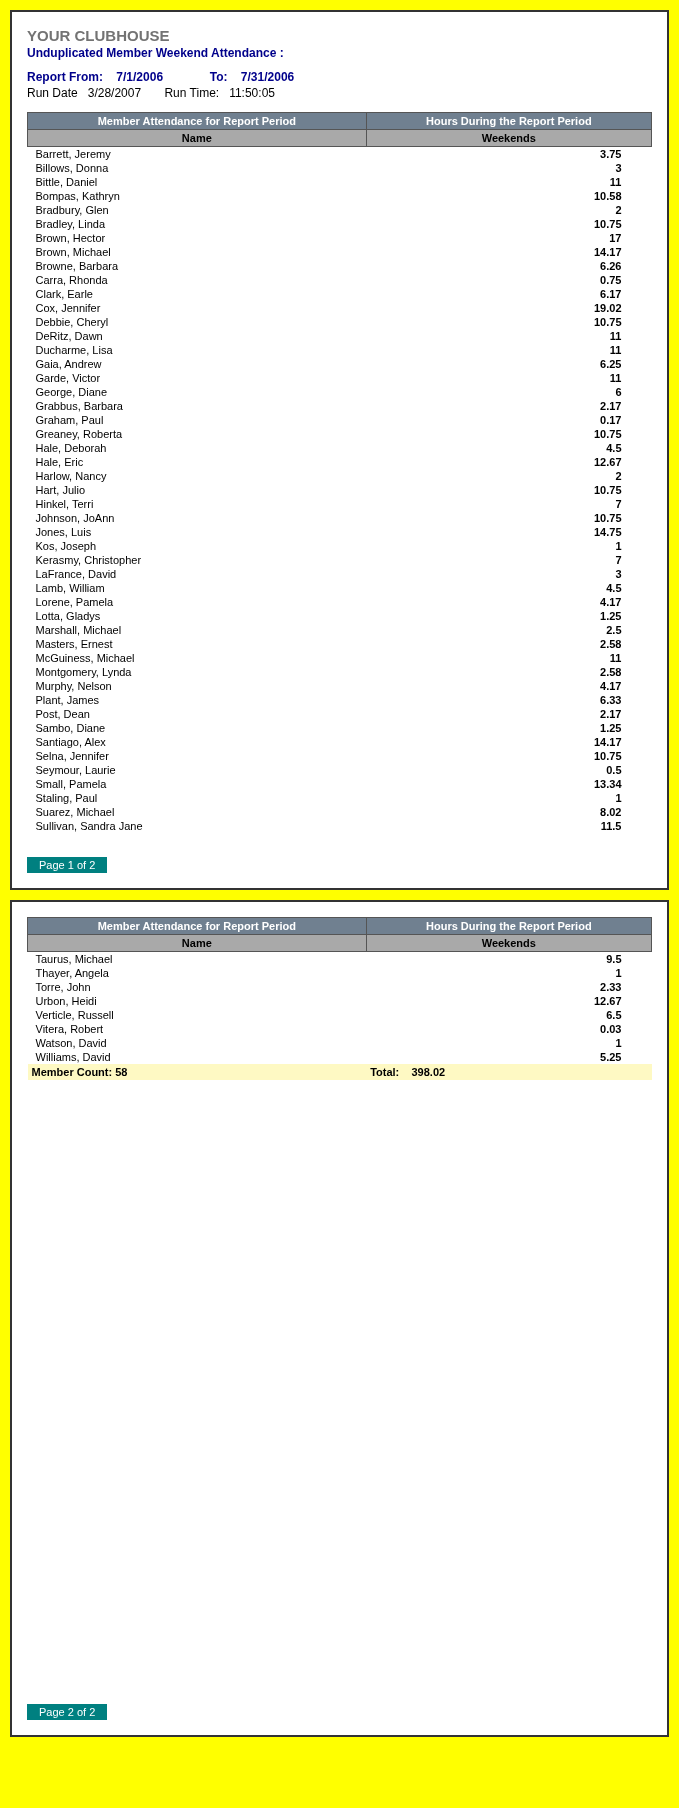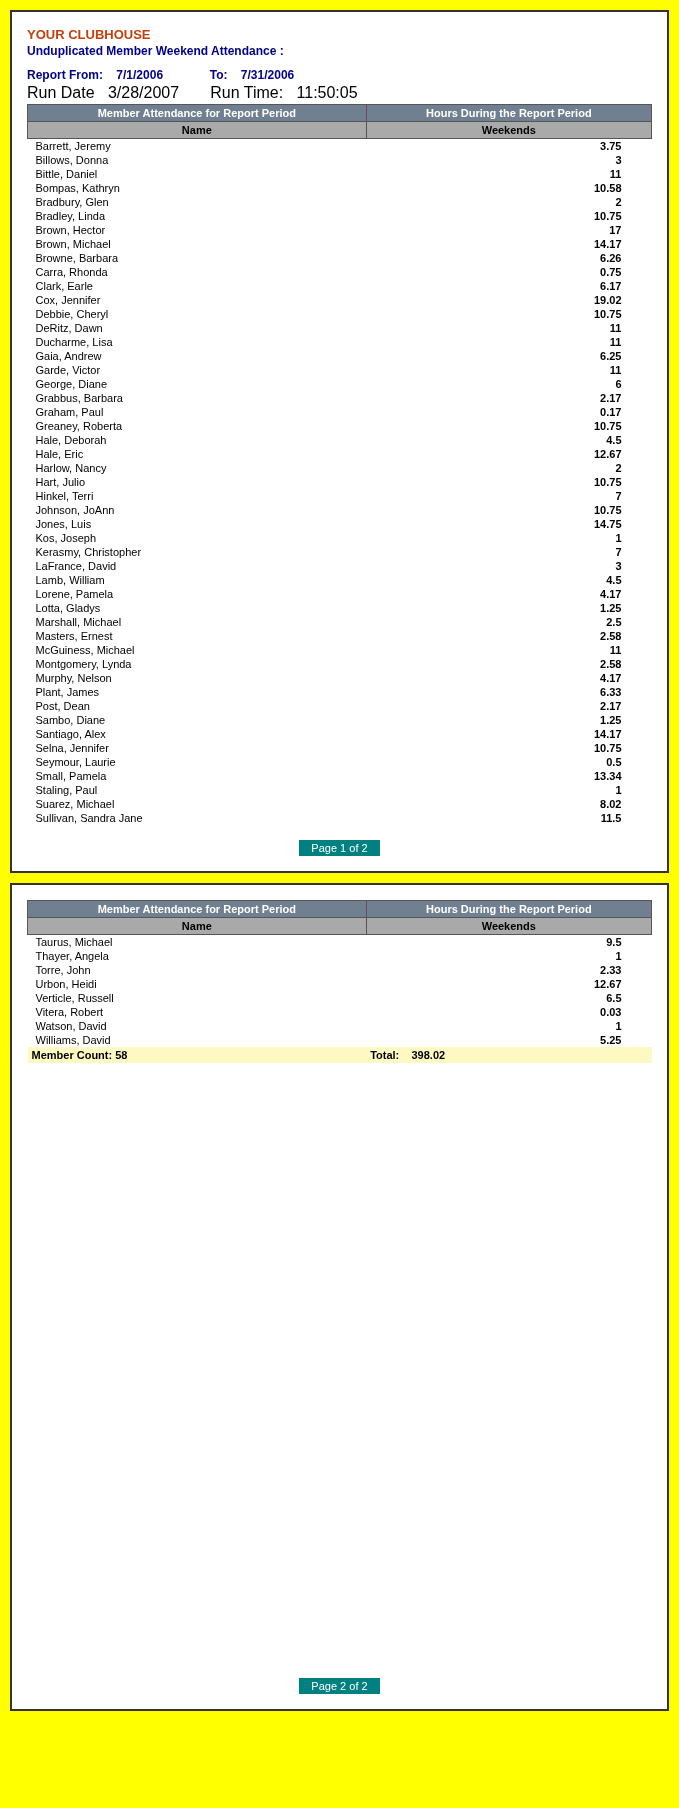--- a/index.html
+++ b/index.html
@@ -9,40 +9,40 @@
       font-size: 11px;
       width: 679px;
     }
     .page {
       background: white;
       margin: 10px;
       padding: 15px;
       border: 2px solid #333;
     }
     .club-title {
-      color: #c2410c;
-      font-size: 13px;
+      color: #737373;
+      font-size: 15px;
       font-weight: bold;
       margin-bottom: 2px;
     }
     .report-subtitle {
       color: #00008B;
       font-size: 12px;
       font-weight: bold;
       margin-bottom: 10px;
     }
     .report-dates {
       color: #00008B;
       font-size: 12px;
       font-weight: bold;
       margin-bottom: 2px;
     }
     .run-info {
-      font-size: 16px;
-      margin-bottom: 2px;
+      font-size: 12px;
+      margin-bottom: 12px;
     }
     table {
       width: 100%;
       border-collapse: collapse;
       font-size: 11px;
     }
     .header-row-top th {
       background: #708090;
       color: white;
       padding: 2px 4px;
@@ -69,22 +69,22 @@
       text-align: right;
       padding-right: 30px;
       font-weight: bold;
     }
     .footer-row td {
       background: #fef9c3;
       padding: 2px 4px;
       font-weight: bold;
     }
     .page-indicator {
-      text-align: center;
-      margin-top: 15px;
+      text-align: left;
+      margin-top: 24px;
     }
     .page-btn {
       background: #008080;
       color: white;
       padding: 2px 12px;
       font-size: 11px;
       display: inline-block;
     }
   </style>
 </head>

